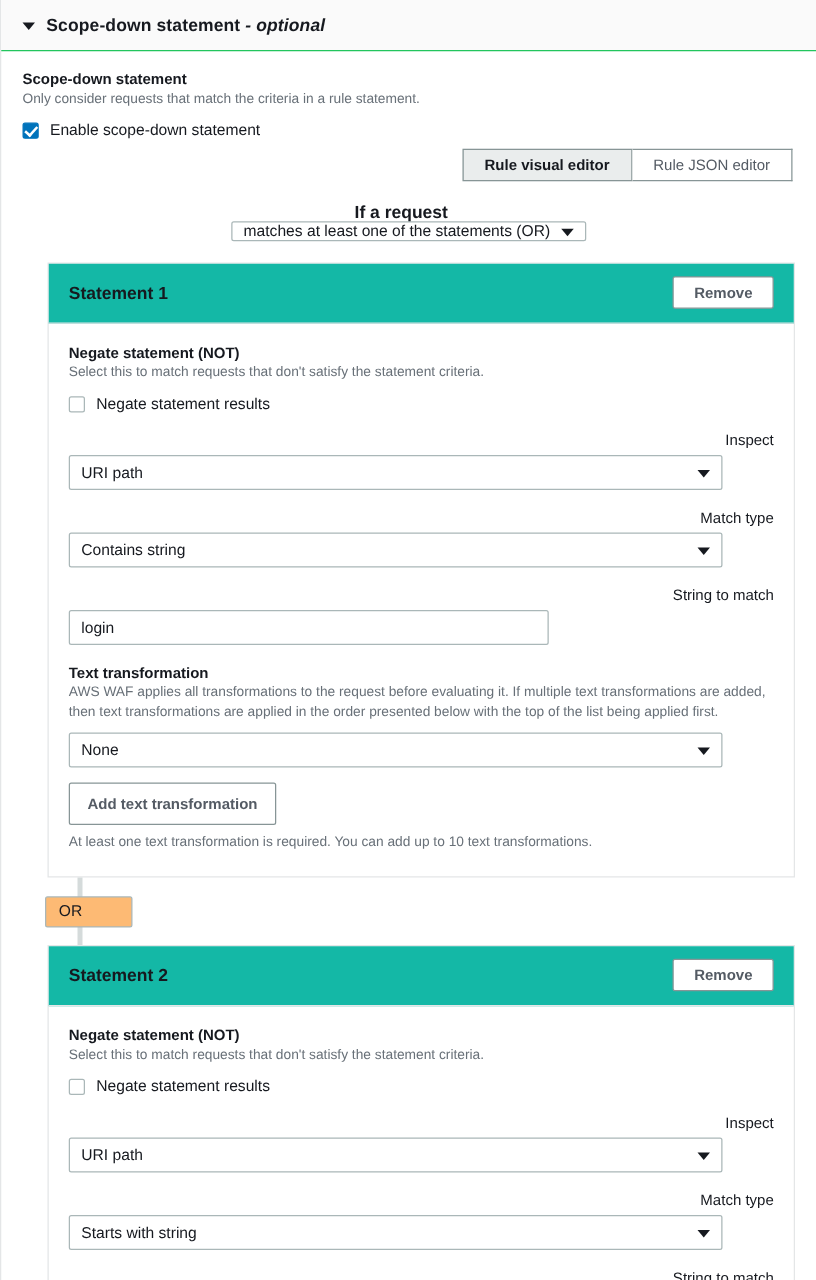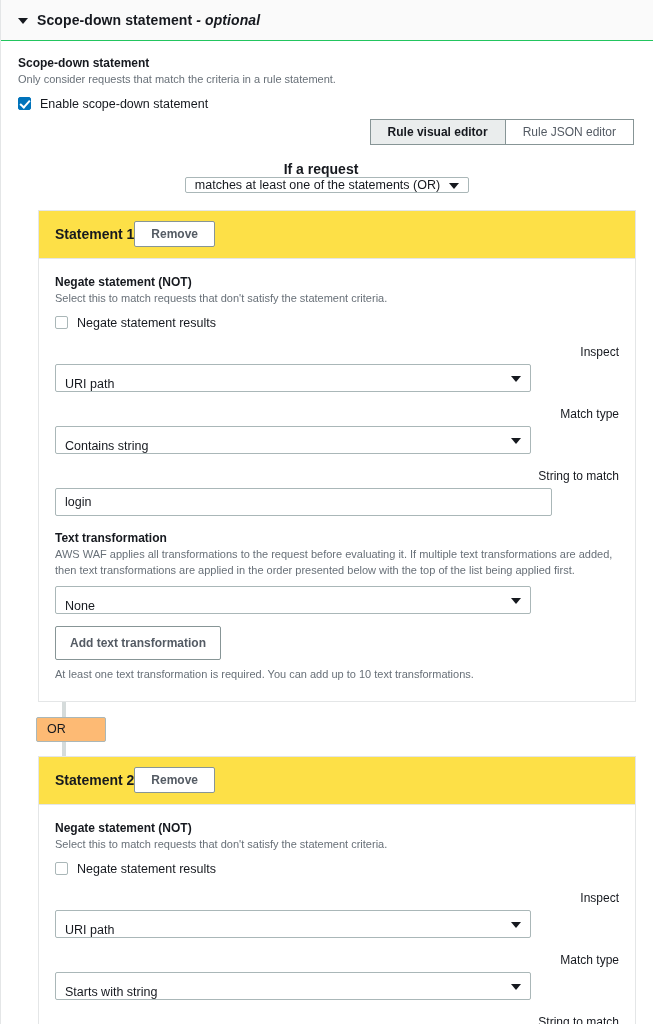--- a/index.html
+++ b/index.html
@@ -70,21 +70,21 @@
   }
   .field-desc {
     font-size: 11px;
     color: #687078;
     line-height: 1.45;
   }
 
   
   .checkbox-row {
     display: flex;
-    align-items: center;
+    align-items: flex-end;
     margin-top: 9px;
   }
   .cbox {
     width: 13px;
     height: 13px;
     box-sizing: border-box;
     border: 1px solid #aab7b8;
     background: #ffffff;
     border-radius: 2px;
     margin-right: 9px;
@@ -174,27 +174,27 @@
     right: 9px;
     top: 50%;
     margin-top: -2px;
     width: 0;
     height: 0;
     border-left: 5px solid transparent;
     border-right: 5px solid transparent;
     border-top: 6px solid #16191f;
   }
   .select.grow { flex: 1; }
-  .select.w-narrow { width: 476px; align-items: flex-end; }
+  .select.w-narrow { width: 523px; }
 
   
   .text-input {
     height: 28px;
     box-sizing: border-box;
-    width: 497px;
+    width: 384px;
     border: 1px solid #aab7b8;
     background: #ffffff;
     border-radius: 2px;
     display: flex;
     align-items: center;
     padding: 0 9px;
     font-size: 12.5px;
     color: #16191f;
   }
 
@@ -203,25 +203,26 @@
     position: relative;
     margin-top: 17px;
   }
   .stmt-card {
     margin-left: 20px;
     border: 1px solid #e4e6e7;
     background: #ffffff;
     box-sizing: border-box;
   }
   .stmt-head {
-    background: #fde047;
+    background: #14b8a6;
     border-bottom: 1px solid #e4e6e7;
     height: 48px;
     display: flex;
     align-items: center;
+    justify-content: space-between;
     padding: 0 16px 0 16px;
     box-sizing: border-box;
   }
   .stmt-title {
     font-size: 14px;
     font-weight: bold;
     color: #16191f;
   }
   .btn {
     height: 26px;

